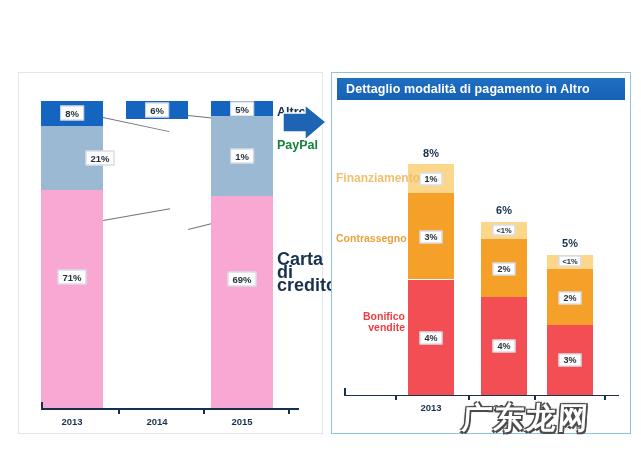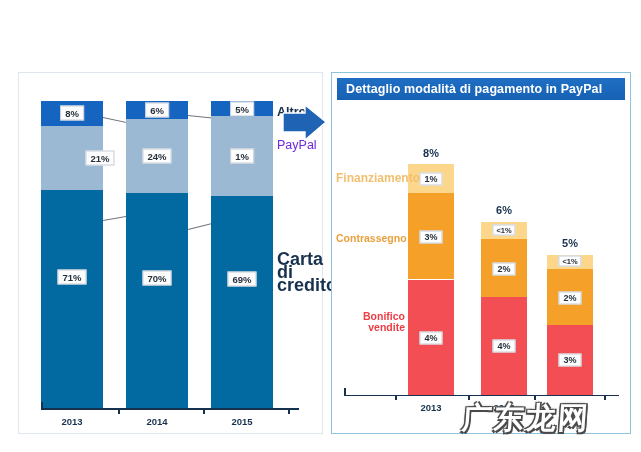--- a/index.html
+++ b/index.html
@@ -68,37 +68,37 @@
 
   .axis-line{
     position:absolute;left:22px;top:335px;width:258px;height:0;
     border-top:2px solid #16314f;
   }
   .axis-cap-l{position:absolute;left:22px;top:329px;width:2px;height:8px;background:#16314f;}
   .tick{position:absolute;top:335px;width:2px;height:6px;background:#16314f;}
 
   .bar{position:absolute;width:62px;}
   .seg{position:absolute;left:0;width:62px;box-sizing:border-box;}
-  .seg-carta{background:#0369a1;}
+  .seg-carta{background:#f9a8d4;}
   .seg-paypal{background:#9cb9d4;}
   .seg-altro{background:#1565c0;}
 
   .dlabel{
     position:absolute;left:50%;transform:translate(-50%,-50%);
     background:#fdfdfd;border:1px solid #c6ced8;
     font-size:9.5px;font-weight:bold;color:#26313d;
     padding:1px 4px;white-space:nowrap;line-height:11px;
   }
 
   .conn{position:absolute;height:0;border-top:1px solid #6f757c;transform-origin:0 0;}
 
   .cat-label{
     position:absolute;font-weight:bold;color:#17314e;line-height:13px;
   }
-  .cat-label.paypal{color:#6d28d9;font-weight:normal;}
+  .cat-label.paypal{color:#15803d;font-weight:bold;}
 
   .xtick-label{
     position:absolute;font-size:9.5px;font-weight:bold;color:#17314e;
     text-align:center;width:62px;
   }
 
   
   .arrow{
     position:absolute;left:283px;top:41px;width:44px;height:40px;
   }
@@ -193,26 +193,20 @@
           </div>
           <div class="seg seg-carta" style="top:89.1px;height:217.9px;">
             <div class="dlabel" style="top:87px;">71%</div>
           </div>
         </div>
 
         <div class="bar" style="left:107px;top:28px;height:307px;">
           <div class="seg seg-altro" style="top:0px;height:18.4px;">
             <div class="dlabel" style="top:9px;">6%</div>
           </div>
-          <div class="seg seg-paypal" style="top:18.4px;height:73.7px;">
-            <div class="dlabel" style="top:37px;">24%</div>
-          </div>
-          <div class="seg seg-carta" style="top:92.1px;height:214.9px;">
-            <div class="dlabel" style="top:85px;">70%</div>
-          </div>
         </div>
 
         <div class="bar" style="left:192px;top:28px;height:307px;">
           <div class="seg seg-altro" style="top:0px;height:15.3px;">
             <div class="dlabel" style="top:8px;">5%</div>
           </div>
           <div class="seg seg-paypal" style="top:15.3px;height:79.8px;">
             <div class="dlabel" style="top:40px;">1%</div>
           </div>
           <div class="seg seg-carta" style="top:95.1px;height:211.9px;">
@@ -236,21 +230,21 @@
       </div>
     </div>
 
     <div class="arrow">
       <svg width="44" height="40" viewBox="0 0 44 40">
         <polygon points="0,10 22,10 22,2 43,19 22,37 22,29 0,29" fill="#1f63b5" stroke="#ffffff" stroke-width="1.4"></polygon>
       </svg>
     </div>
 
     <div class="right-panel">
-      <div class="rp-header">Dettaglio modalità di pagamento in PayPal</div>
+      <div class="rp-header">Dettaglio modalità di pagamento in Altro</div>
 
       <div class="rp-plot">
 
         <div class="rtotal" style="left:99px;top:74px;">8%</div>
         <div class="rbar" style="left:76px;top:91px;height:231px;">
           <div class="rseg rseg-fin" style="top:0px;height:28.9px;">
             <div class="rlabel" style="top:15px;">1%</div>
           </div>
           <div class="rseg rseg-con" style="top:28.9px;height:86.6px;">
             <div class="rlabel" style="top:44px;">3%</div>

